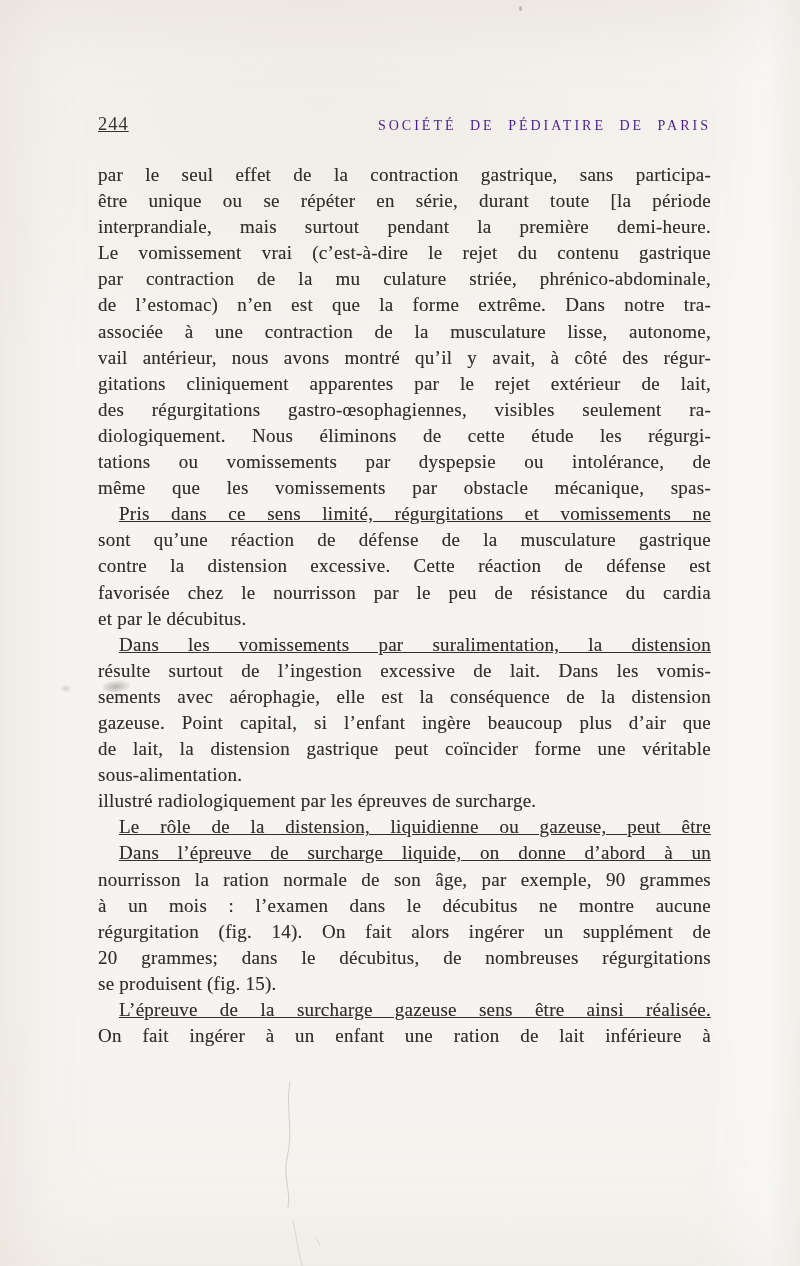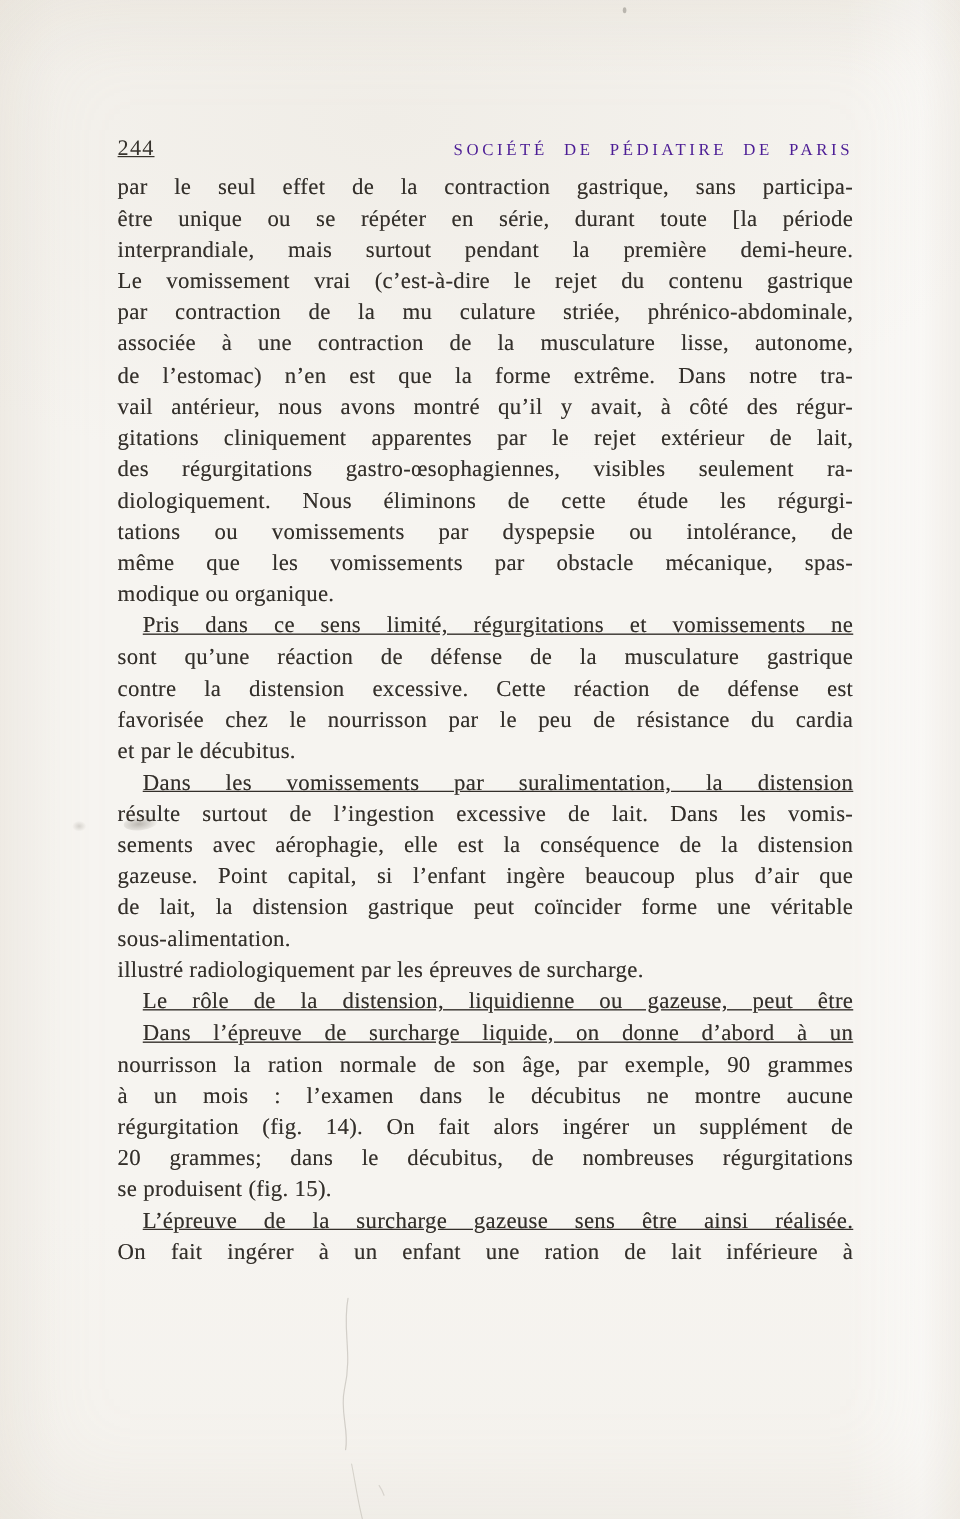--- a/index.html
+++ b/index.html
@@ -28,21 +28,21 @@
     position: absolute; left: 0; top: 0;
     font-size: 18.5px; letter-spacing: 1px; line-height: 22px; text-decoration: underline;
   }
   .running-title {
     text-align: right;
     font-size: 14px; line-height: 22px; padding-top: 2px;
     letter-spacing: 3px; word-spacing: 7px;
     color: #4c1d95;
   }
   .body-text {
-    position: absolute; top: 144px; left: 98px; width: 613px;
+    position: absolute; top: 162px; left: 98px; width: 613px;
     font-size: 19px; line-height: 26.1px;
     color: #332f2a;
     letter-spacing: 0.25px;
     text-shadow: 0 0 0.5px rgba(51,47,42,0.45);
   }
   .line { text-align: justify; text-align-last: justify; white-space: normal; }
   .line.para-end { text-align-last: left; }
   .line.indent { text-indent: 21px; text-decoration: underline; }
   
   .ink-smudge {
@@ -74,29 +74,28 @@
   <span class="page-number">244</span>
   <div class="running-title">SOCIÉTÉ DE PÉDIATIRE DE PARIS</div>
 </div>
 
 <div class="body-text">
     <div class="line">par le seul effet de la contraction gastrique, sans participa-</div>
     <div class="line">être unique ou se répéter en série, durant toute [la période</div>
     <div class="line">interprandiale, mais surtout pendant la première demi-heure.</div>
     <div class="line">Le vomissement vrai (c’est-à-dire le rejet du contenu gastrique</div>
     <div class="line">par contraction de la mu culature striée, phrénico-abdominale,</div>
+    <div class="line">de l’estomac) n’en est que la forme extrême. Dans notre tra-</div>
     <div class="line">associée à une contraction de la musculature lisse, autonome,</div>
-    <div class="line">de l’estomac) n’en est que la forme extrême. Dans notre tra-</div>
     <div class="line">vail antérieur, nous avons montré qu’il y avait, à côté des régur-</div>
     <div class="line">gitations cliniquement apparentes par le rejet extérieur de lait,</div>
     <div class="line">des régurgitations gastro-œsophagiennes, visibles seulement ra-</div>
     <div class="line">diologiquement. Nous éliminons de cette étude les régurgi-</div>
     <div class="line">tations ou vomissements par dyspepsie ou intolérance, de</div>
     <div class="line">même que les vomissements par obstacle mécanique, spas-</div>
-    <div class="line para-end">modique ou organique.</div>
     <div class="line indent">Pris dans ce sens limité, régurgitations et vomissements ne</div>
     <div class="line">sont qu’une réaction de défense de la musculature gastrique</div>
     <div class="line">contre la distension excessive. Cette réaction de défense est</div>
     <div class="line">favorisée chez le nourrisson par le peu de résistance du cardia</div>
     <div class="line para-end">et par le décubitus.</div>
     <div class="line indent">Dans les vomissements par suralimentation, la distension</div>
     <div class="line">résulte surtout de l’ingestion excessive de lait. Dans les vomis-</div>
     <div class="line">sements avec aérophagie, elle est la conséquence de la distension</div>
     <div class="line">gazeuse. Point capital, si l’enfant ingère beaucoup plus d’air que</div>
     <div class="line">de lait, la distension gastrique peut coïncider forme une véritable</div>

